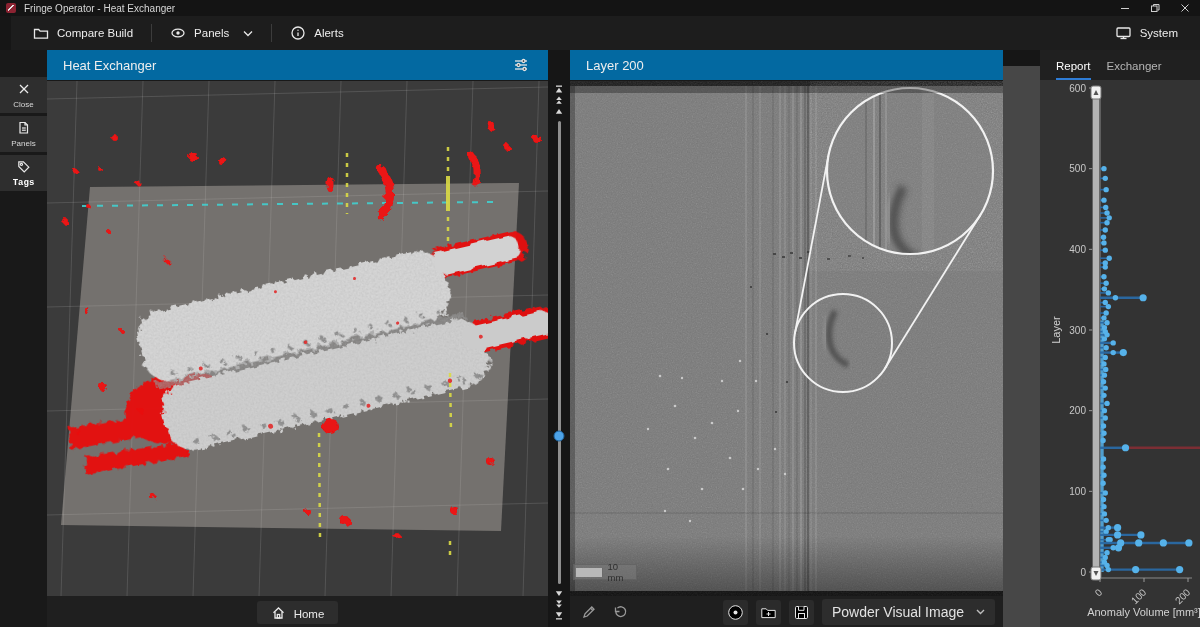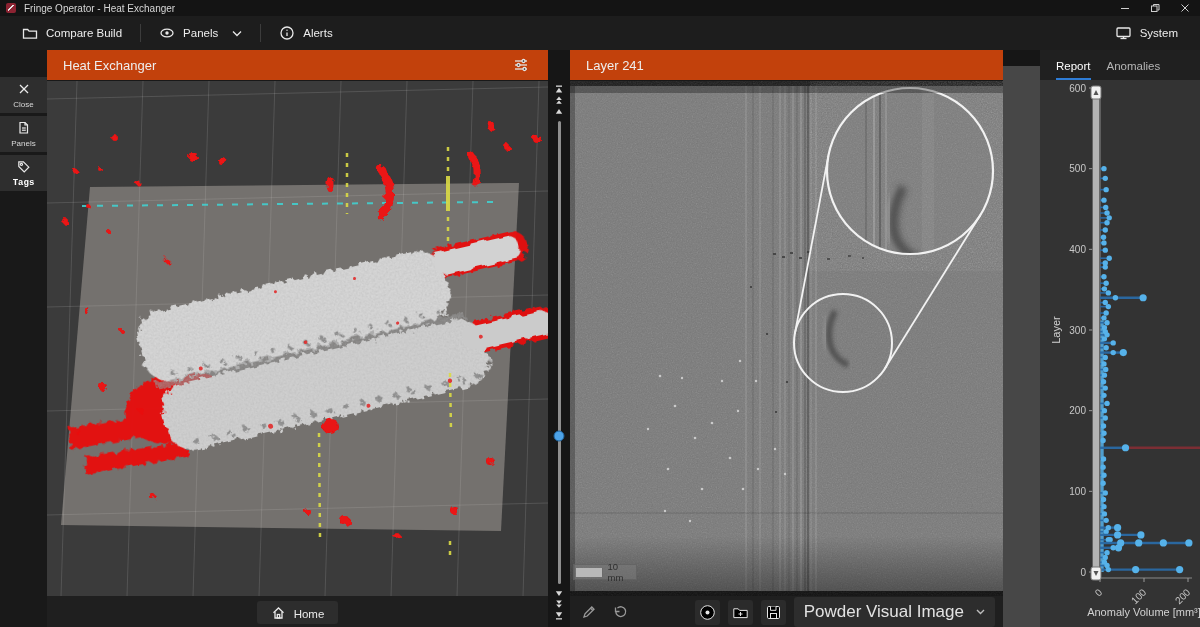--- a/index.html
+++ b/index.html
@@ -7,57 +7,57 @@
   .app{width:1200px;height:627px;display:flex;flex-direction:column;background:#161616;color:#e2e2e2;}
   
   .titlebar{height:16px;background:#141414;display:flex;align-items:center;font-size:10px;color:#d6d6d6;flex:0 0 auto;}
   .appicon{width:10px;height:10px;margin:0 8px 0 6px;border-radius:2px;background:#8c2332;position:relative;flex:0 0 auto;}
   .appicon:after{content:"";position:absolute;left:2px;top:2px;width:6px;height:6px;background:
     linear-gradient(135deg,transparent 40%,#e8e8e8 40%,#e8e8e8 55%,transparent 55%);}
   .winbtns{margin-left:auto;display:flex;height:100%;}
   .winbtn{width:30px;height:100%;display:flex;align-items:center;justify-content:center;}
   .winbtn svg{stroke:#cfcfcf;fill:none;stroke-width:1;}
   
-  .toolbar{height:34px;background:#1d1d1d;display:flex;align-items:center;padding:0 10px;flex:0 0 auto;}
+  .toolbar{height:34px;background:#1d1d1d;display:flex;align-items:center;padding:0 10px;flex:0 0 auto;margin-left:11px;}
   .tbtn{display:flex;align-items:center;gap:8px;font-size:11.5px;color:#ededed;padding:6px 12px;border-radius:3px;white-space:nowrap;}
   .tbtn svg{stroke:#e8e8e8;fill:none;stroke-width:1.3;flex:0 0 auto;}
   .tsep{width:1px;height:18px;background:#3c3c3c;margin:0 6px;}
   .tb-right{margin-left:auto;display:flex;align-items:flex-start;}
   
   .main{flex:1;display:flex;min-height:0;background:#141414;}
   .sidebar{width:47px;background:#191919;display:flex;flex-direction:column;padding-top:27px;gap:3px;flex:0 0 auto;}
   .stile{height:36px;background:#2e2e2e;display:flex;flex-direction:column;align-items:center;justify-content:center;gap:4px;font-size:8px;color:#d8d8d8;}
   .stile svg{stroke:#e9e9e9;fill:none;stroke-width:1.2;}
   .stile.active .slabel{font-weight:bold;font-size:9px;color:#fff;font-family:Liberation Mono, monospace;}
   .panel{display:flex;flex-direction:column;min-width:0;flex:0 0 auto;}
   .left-panel{width:501px;}
   .mid-panel{width:433px;}
   .right-panel{width:160px;background:#202020;}
-  .phead{height:30px;background:#c2410c;display:flex;align-items:center;padding:0 16px;font-size:13px;color:#eeeeee;border-bottom:1px solid #191919;flex:0 0 auto;}
+  .phead{height:30px;background:#0369a1;display:flex;align-items:center;padding:0 16px;font-size:13px;color:#eeeeee;border-bottom:1px solid #191919;flex:0 0 auto;}
   .phead .hspacer{flex:1;}
   .iconbtn{display:flex;align-items:center;justify-content:center;padding:3px;border-radius:3px;}
   .iconbtn svg{stroke:#e5e5e5;fill:none;stroke-width:1.3;}
   .vpwrap,.scanwrap{height:515px;position:relative;flex:0 0 auto;background:#1a1a1a;}
   .vpwrap svg,.scanwrap svg{display:block;width:100%;height:100%;}
   .pfoot{height:32px;background:#1f1f1f;display:flex;align-items:center;justify-content:center;flex:0 0 auto;}
   .home-btn{display:flex;align-items:flex-end;gap:8px;background:#2d2d2d;border-radius:3px;padding:4px 14px;font-size:11.5px;color:#eaeaea;}
   .home-btn svg{stroke:#eaeaea;fill:none;stroke-width:1.3;}
   
   .scrubber{width:22px;flex:0 0 auto;display:flex;flex-direction:column;align-items:center;background:#161616;padding:34px 0 6px;}
   .scrub-btn{height:11px;display:flex;align-items:center;justify-content:center;}
   .scrub-btn svg{fill:#d9d9d9;}
   .scrub-track{flex:1;width:3px;background:#8f8f8f;border-radius:2px;position:relative;margin:4px 0;}
   .scrub-handle{position:absolute;left:50%;top:68%;transform:translate(-50%,-50%);width:11px;height:11px;border-radius:50%;background:#4da3e8;border:1px solid #1f629b;box-sizing:border-box;}
   
   .mid-footer{justify-content:flex-start;padding:0 8px;gap:8px;}
   .mf-icon svg{stroke:#9a9a9a;}
   .mf-spacer{flex:1;}
   .squarebtn{background:#2b2b2b;border-radius:3px;padding:4px;display:flex;}
   .squarebtn svg{stroke:#e6e6e6;}
-  .dropdown{display:flex;align-items:center;gap:12px;background:#2d2d2d;border-radius:3px;padding:5px 10px;font-size:17px;color:#e2e2e2;white-space:nowrap;}
+  .dropdown{display:flex;align-items:center;gap:12px;background:#2d2d2d;border-radius:3px;padding:5px 10px;font-size:14px;color:#e2e2e2;white-space:nowrap;}
   .dropdown svg{stroke:#bdbdbd;fill:none;stroke-width:1.4;}
   
   .splitter{width:37px;flex:0 0 auto;display:flex;flex-direction:column;}
   .splitter .stub{height:16px;background:#161616;}
   .splitter .sbody{flex:1;background:#474747;}
   
   .tabs{height:30px;display:flex;align-items:flex-end;gap:16px;padding:0 16px;background:#202020;flex:0 0 auto;}
   .tab{font-size:11.5px;color:#b5b5b5;padding-bottom:6px;border-bottom:2px solid transparent;}
   .tab.active{color:#ffffff;border-bottom-color:#2e7cd6;}
   .chartwrap{flex:1;background:#333333;min-height:0;}
@@ -385,21 +385,21 @@
       <div class="scrub-btn">
         <svg width="12" height="9">
             <path d="M6 6 L2.8 1.2 H9.2 Z"></path>
             <rect x="3" y="7.2" width="6" height="1.3"></rect>
           </svg>
       </div>
     </div>
 
     <div class="panel mid-panel">
       <div class="phead">
-        <span>Layer 241</span>
+        <span>Layer 200</span>
       </div>
       <div class="scanwrap">
         <svg viewBox="0 0 433 515">
           <defs>
             <filter id="grainS">
                 <feTurbulence type="fractalNoise" baseFrequency="0.8" numOctaves="2" seed="5" result="n"></feTurbulence>
                 <feColorMatrix in="n" type="saturate" values="0" result="g"></feColorMatrix>
                 <feComponentTransfer in="g" result="ga">
                   <feFuncA type="linear" slope="0.18" intercept="0"></feFuncA>
                 </feComponentTransfer>
@@ -557,21 +557,21 @@
     </div>
 
     <div class="splitter">
       <div class="stub"></div>
       <div class="sbody"></div>
     </div>
 
     <div class="panel right-panel">
       <div class="tabs">
         <div class="tab active">Report</div>
-        <div class="tab">Anomalies</div>
+        <div class="tab">Exchanger</div>
       </div>
       <div class="chartwrap">
         <svg id="chart-svg" width="160" height="547" viewBox="0 0 160 547">
             <line x1="60" y1="8" x2="60" y2="498" stroke="#8a8a8a" stroke-width="1"></line>
             <line x1="60" y1="498" x2="152" y2="498" stroke="#8a8a8a" stroke-width="1"></line>
             <line x1="49" y1="492" x2="56" y2="492" stroke="#9a9a9a"></line>
             <text x="46" y="495.5" text-anchor="end" fill="#c8c8c8" font-size="10px">0</text>
             <line x1="49" y1="411.33333333333337" x2="56" y2="411.33333333333337" stroke="#9a9a9a"></line>
             <text x="46" y="414.83333333333337" text-anchor="end" fill="#c8c8c8" font-size="10px">100</text>
             <line x1="49" y1="330.6666666666667" x2="56" y2="330.6666666666667" stroke="#9a9a9a"></line>

